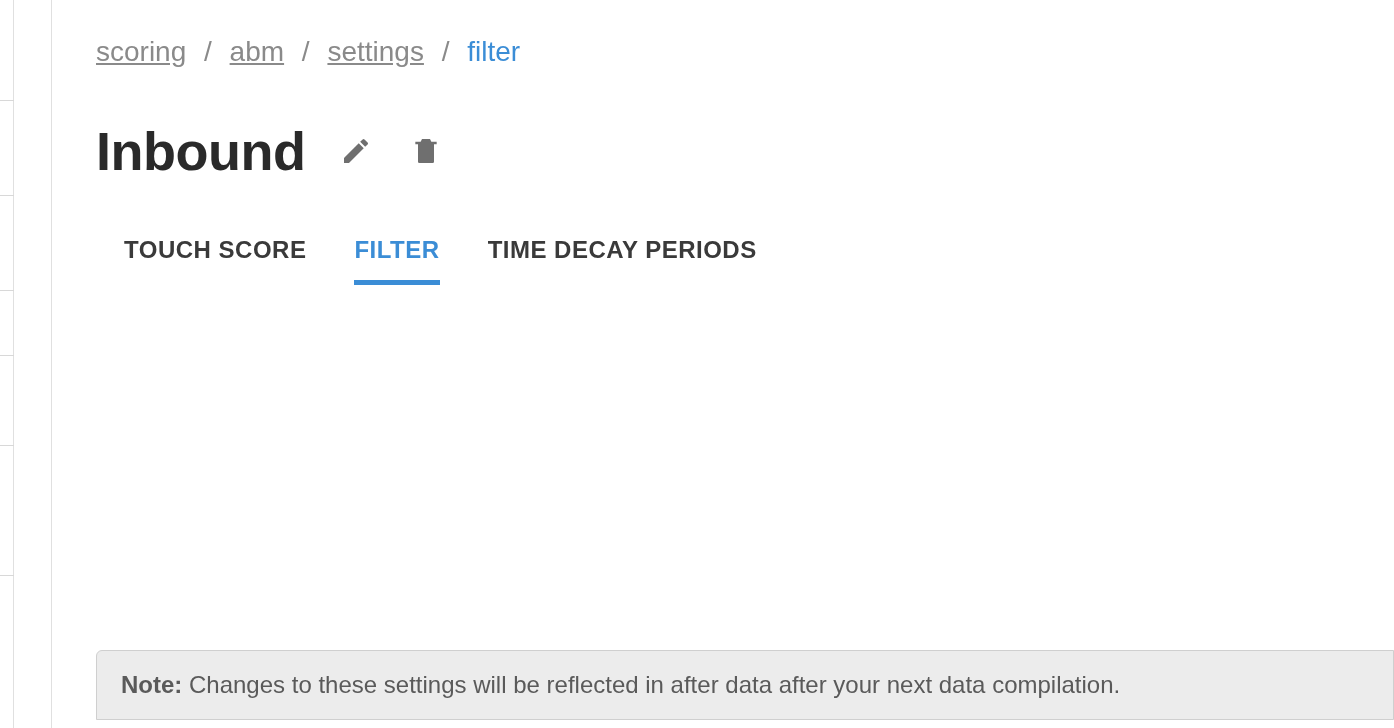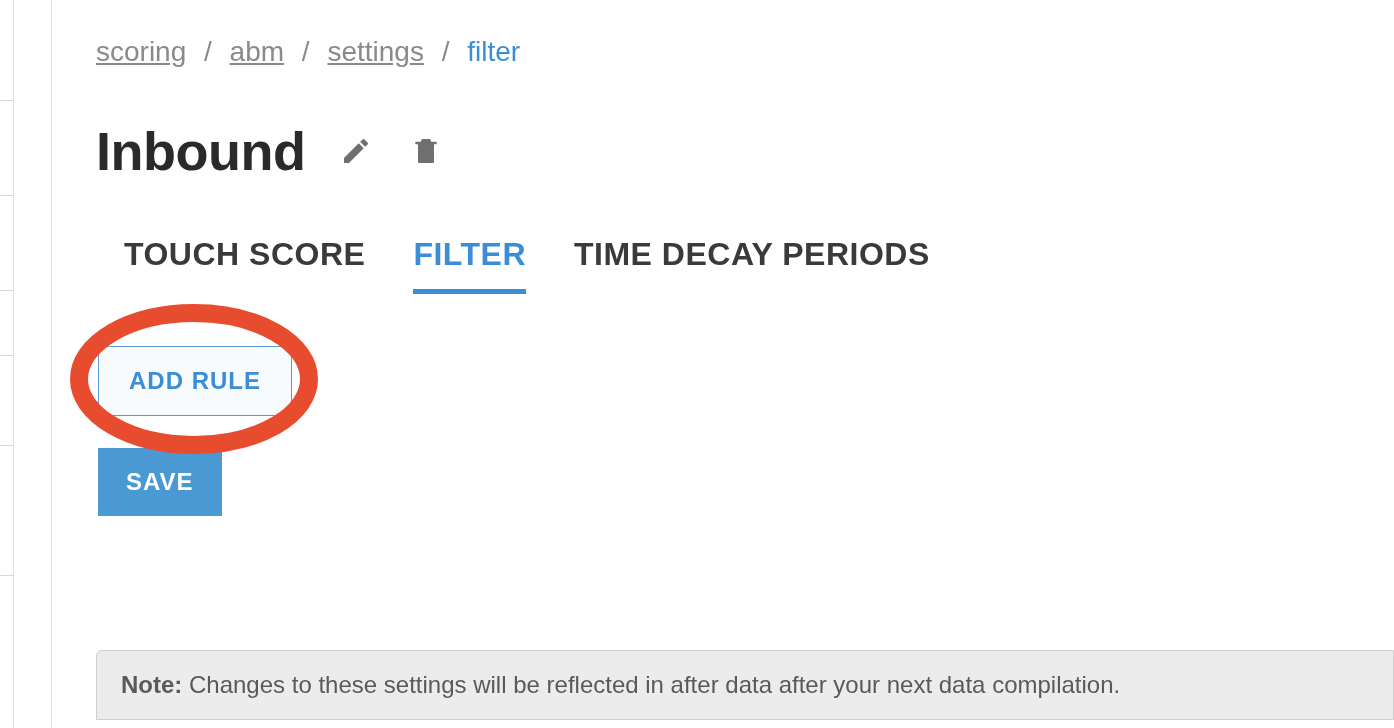--- a/index.html
+++ b/index.html
@@ -99,21 +99,21 @@
       height: 32px;
       fill: #6f6f6f;
     }
     .tabs {
       margin-top: 54px;
       display: flex;
       gap: 48px;
       padding-left: 28px;
     }
     .tab {
-      font-size: 32px;
+      font-size: 24px;
       font-weight: 600;
       color: #3a3a3a;
       letter-spacing: 0.5px;
       padding-bottom: 16px;
       cursor: pointer;
       text-transform: uppercase;
     }
     .tab.active {
       color: #3b8dd6;
       border-bottom: 5px solid #3b8dd6;
@@ -213,29 +213,18 @@
         </svg>
     </span>
   </div>
 
   <div class="tabs">
     <div class="tab">TOUCH SCORE</div>
     <div class="tab active">FILTER</div>
     <div class="tab">TIME DECAY PERIODS</div>
   </div>
 
-  <div class="actions">
-    <div class="add-rule-wrap">
-      <svg class="highlight-ellipse" viewBox="0 0 265 158">
-        <ellipse cx="132" cy="79" rx="115" ry="66" fill="none" stroke="#e84c2f" stroke-width="18"></ellipse>
-      </svg>
-      <button class="add-rule-btn">ADD RULE</button>
-    </div>
-    <div>
-      <button class="save-btn">SAVE</button>
-    </div>
-  </div>
 
 </div>
 
 <div class="note-box">
   <span class="note-label">Note:</span><span> Changes to these settings will be reflected in after data after your next data compilation.</span>
 </div>
 
 </body></html>

